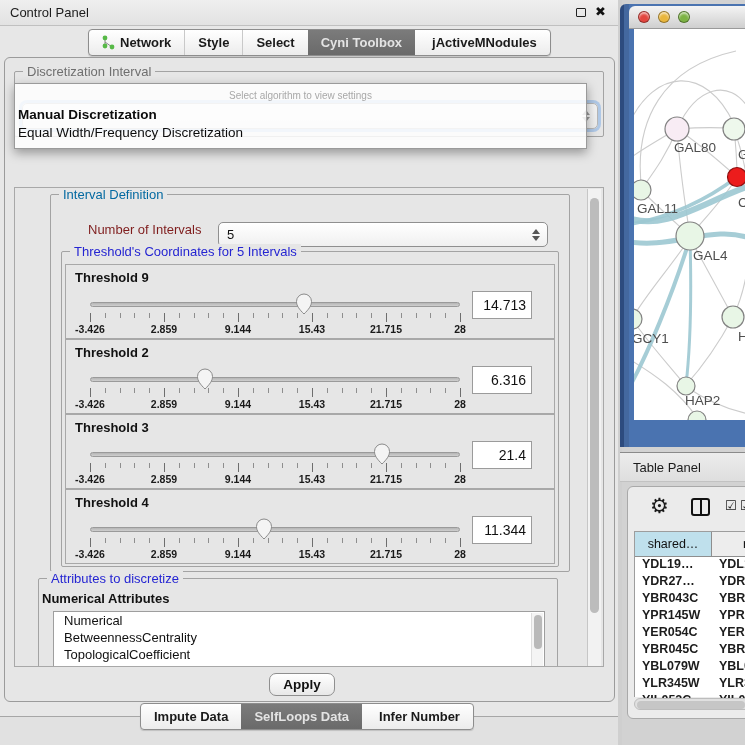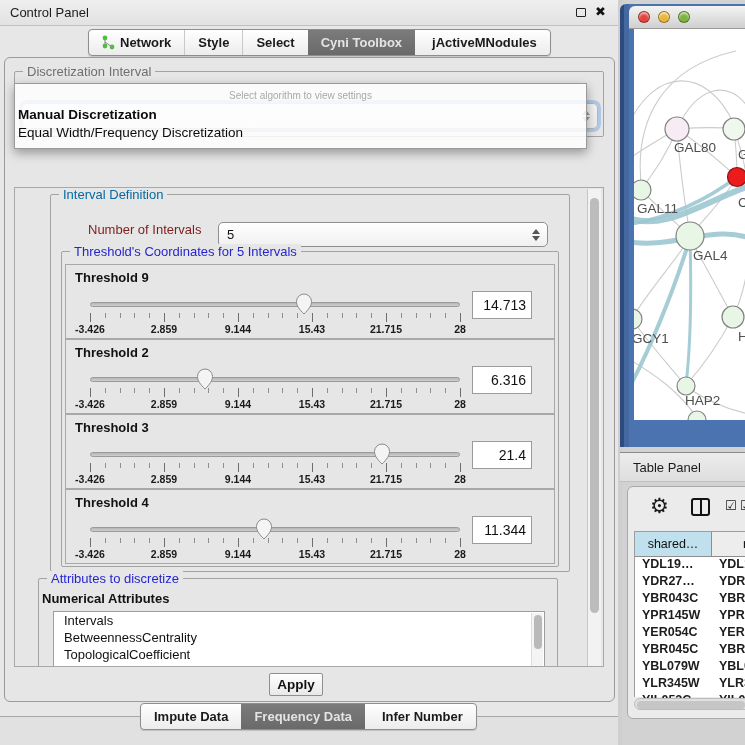--- a/index.html
+++ b/index.html
@@ -67,21 +67,21 @@
   .tick-labels span { position:absolute; transform:translateX(-50%); font-size:10.5px; font-weight:bold; color:#1a1a1a; white-space:nowrap; }
   .thr-value { position:absolute; left:406px; top:26px; width:60px; height:28px; background:#fff; border:1px solid #9b9b9b; font-size:14px; color:#111; display:flex; align-items:center; justify-content:flex-end; padding-right:5px; }
 
   .attr-group { left:23px; top:390px; width:520px; height:108px;padding-left:12px; }
   .attr-subtitle { position:absolute; left:3px; top:12px; font-size:13px; font-weight:bold; color:#111; }
   .attr-list { position:absolute; left:14px; top:32px; width:492px; height:58px; background:#fff; border:1px solid #9e9e9e; overflow:hidden; }
   .attr-item { font-size:13px; color:#111; padding:1px 0 1px 10px; height:17px; }
   .attr-list .lscroll { position:absolute; right:1px; top:1px; width:12px; height:56px; background:#f4f4f4; border-left:1px solid #ddd; }
   .attr-list .lscroll .thumb { position:absolute; left:2px; top:2px; width:8px; height:34px; background:#b9b9b9; border-radius:4px; }
 
-  .apply-btn { position:absolute; left:264px; top:615px; width:54px; height:23px; background:linear-gradient(#ffffff,#e8e8e8); border:1px solid #8f8f8f; border-radius:2px; font-size:13.5px; font-weight:bold; color:#111; display:flex; align-items:center; justify-content:center; }
+  .apply-btn { position:absolute; left:264px; top:615px; width:66px; height:23px; background:linear-gradient(#ffffff,#e8e8e8); border:1px solid #8f8f8f; border-radius:7px; font-size:13.5px; font-weight:bold; color:#111; display:flex; align-items:center; justify-content:center; }
 
   .bottom-line { position:absolute; left:0; top:716px; width:618px; height:1px; background:#a6a6a6; }
   .bottom-strip { position:absolute; left:0; top:717px; width:618px; height:28px; background:#e1e1e1; }
 
   
   .right-gap { position:absolute; left:618px; top:0; width:4px; height:745px; background:#cfcfcf; }
   .net-window { position:absolute; left:620px; top:4px; width:125px; height:443px;
       background:linear-gradient(to right,#2d4b7e 0 4px,#44689f 4px 9px,#4a73b0 9px); border-top-left-radius:6px; }
   .net-titlebar { position:absolute; left:9px; top:2px; width:116px; height:23px; background:linear-gradient(#f4f4f4,#cfcfcf); border-top-left-radius:6px; border-bottom:1px solid #9a9a9a; }
   .traffic { position:absolute; top:5px; width:12px; height:12px; border-radius:50%; border:1px solid rgba(0,0,0,.35); box-shadow:inset 0 2px 2px rgba(255,255,255,.6); }
@@ -270,21 +270,21 @@
                 <div class="thr-value">11.344</div>
               </div>
             </div>
           </div>
         </div>
 
         <div class="group attr-group">
           <span class="group-title gt-blue">Attributes to discretize</span>
           <span class="attr-subtitle">Numerical Attributes</span>
           <div class="attr-list">
-            <div class="attr-item">Intervals</div>
+            <div class="attr-item">Numerical</div>
             <div class="attr-item">BetweennessCentrality</div>
             <div class="attr-item">TopologicalCoefficient</div>
             <div class="lscroll">
                 <div class="thumb"></div>
               </div>
           </div>
         </div>
 
         <div class="vscroll">
             <div class="thumb"></div>
@@ -295,21 +295,21 @@
     </div>
 
     <div class="bottom-line"></div>
     <div class="bottom-strip"></div>
 
     <div class="seg-tabs bottom-tabs">
       <div class="seg-tab">
         <span>Impute Data</span>
       </div>
       <div class="seg-tab selected">
-        <span>Frequency Data</span>
+        <span>SelfLoops Data</span>
       </div>
       <div class="seg-tab">
         <span>Infer Number</span>
       </div>
     </div>
   </div>
 
   <div class="right-gap"></div>
 
   <div class="net-window">

